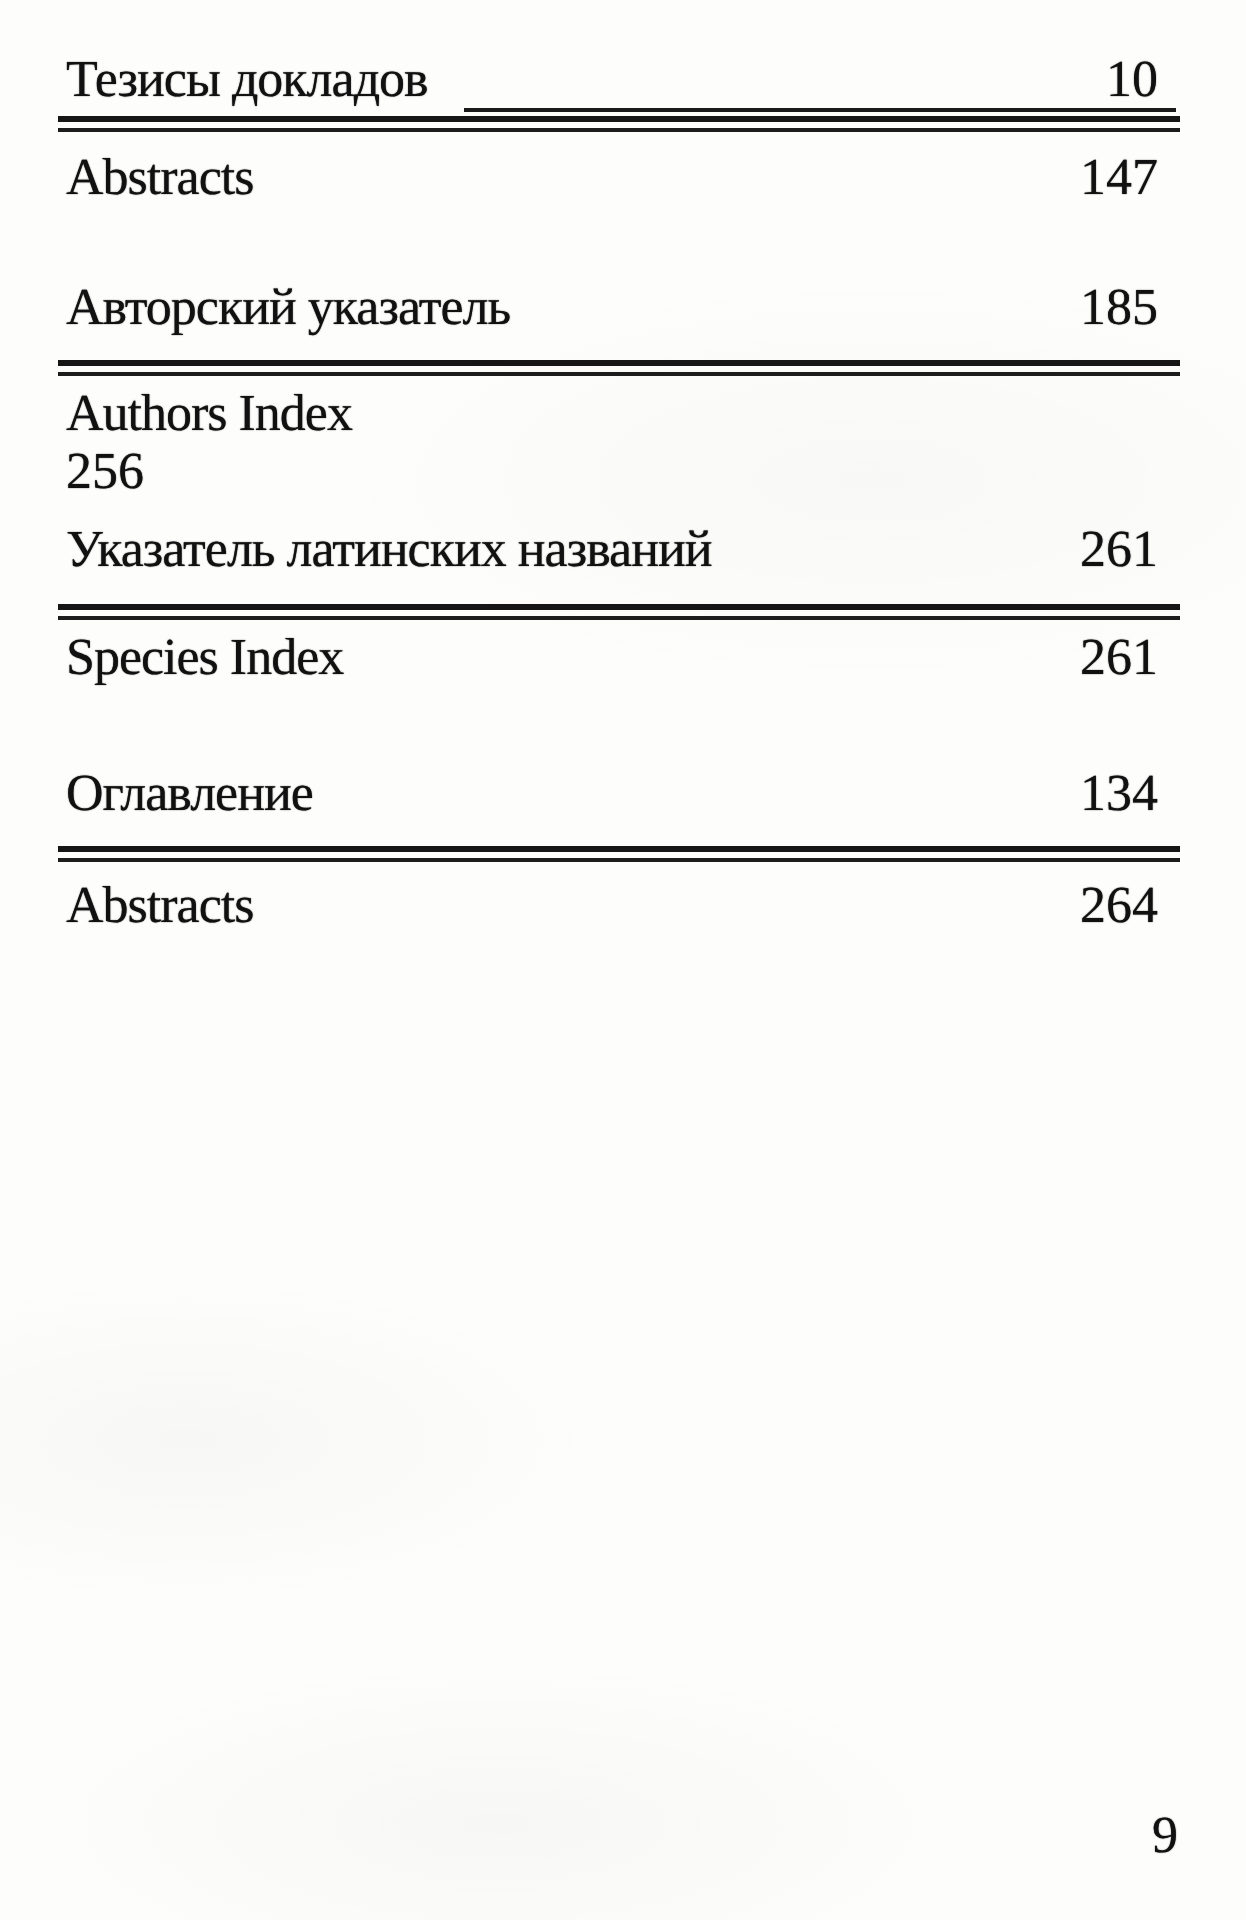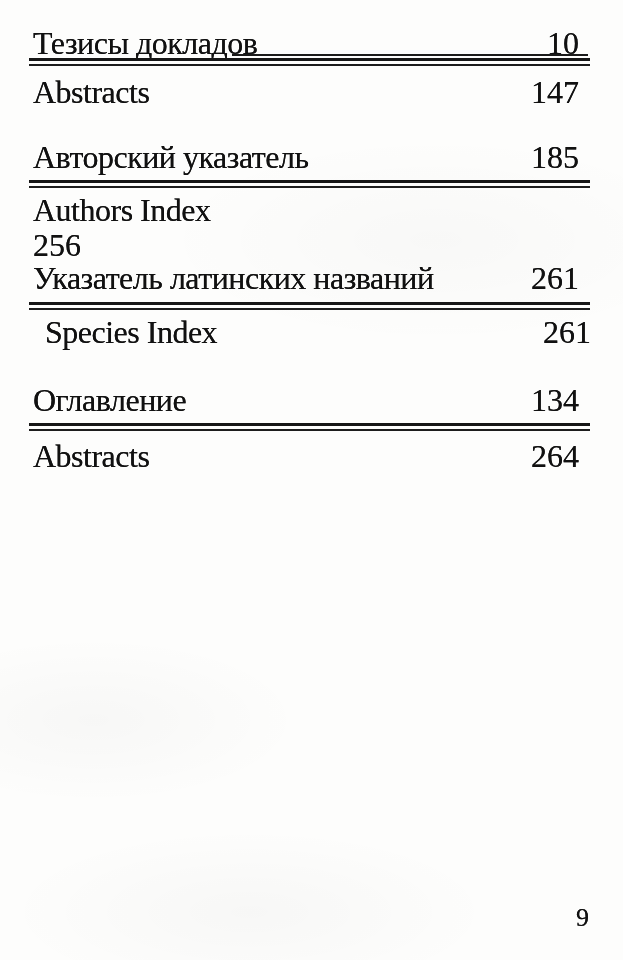--- a/index.html
+++ b/index.html
@@ -21,21 +21,21 @@
       radial-gradient(ellipse 400px 150px at 70% 25%, rgba(0,0,0,0.018), transparent 70%),
       radial-gradient(ellipse 350px 120px at 40% 95%, rgba(0,0,0,0.022), transparent 70%);
     pointer-events:none;
   }
   .toc-row{
     position:absolute;
     left:33px;width:546px;
     display:flex;
     justify-content:space-between;
     align-items:baseline;
-    font-size:32px;
+    font-size:26px;
     line-height:1.1;
     letter-spacing:-0.5px;
     text-shadow:0 0 0.6px rgba(0,0,0,0.85);
     white-space:nowrap;
   }
   .toc-row .num{letter-spacing:0;}
   .entry-underline{
     position:absolute;
     height:2px;
     background:#1b1b1b;
@@ -82,21 +82,21 @@
     <span>Authors Index</span>
     <span class="num">256</span>
   </div>
 
   <div class="toc-row" style="top:261px;gap:28px;">
     <span>Указатель латинских названий</span>
     <span class="num">261</span>
   </div>
   <div class="double-rule" style="top:302px;"></div>
 
-  <div class="toc-row" style="top:315px;margin-left:12px;">
+  <div class="toc-row" style="top:315px;">
     <span>Species Index</span>
     <span class="num">261</span>
   </div>
 
   <div class="toc-row" style="top:383px;text-align:center;">
     <span>Оглавление</span>
     <span class="num">134</span>
   </div>
   <div class="double-rule" style="top:423px;"></div>
 

